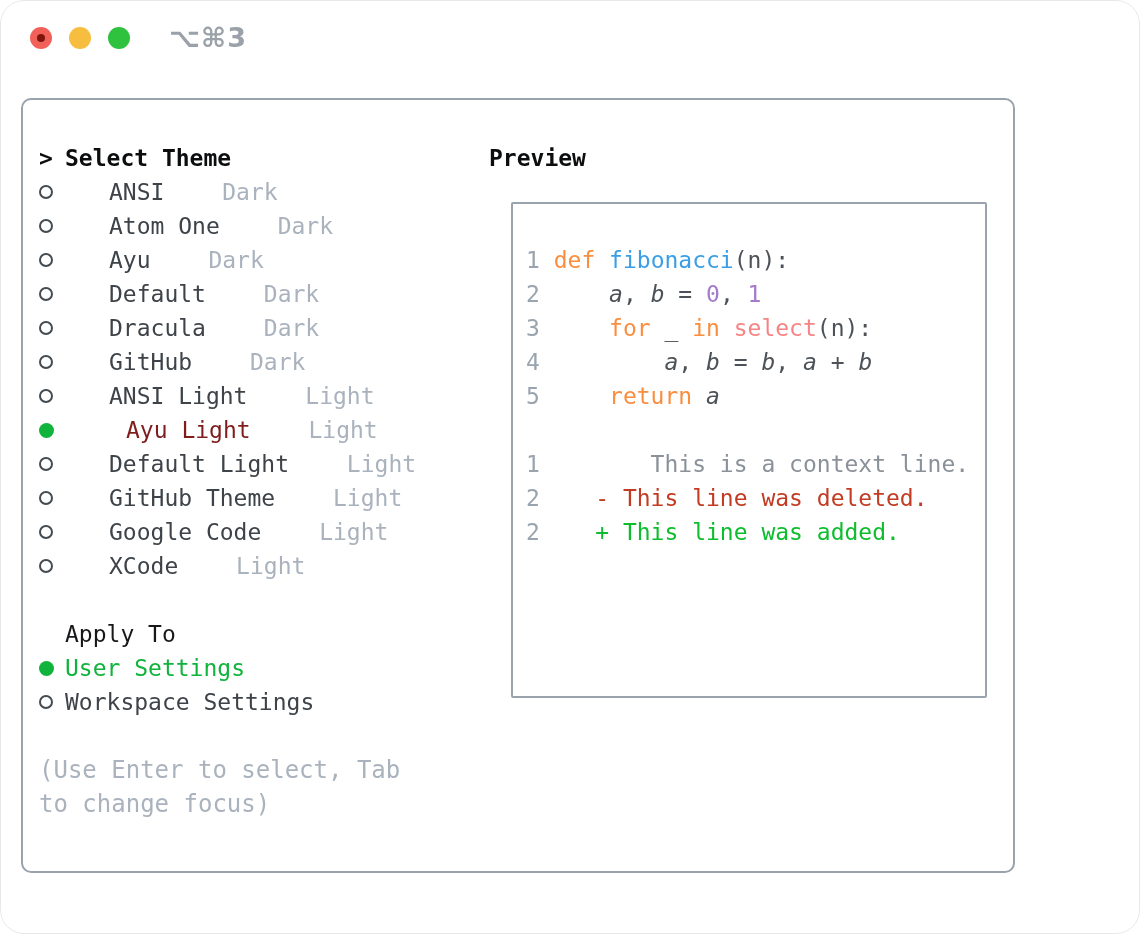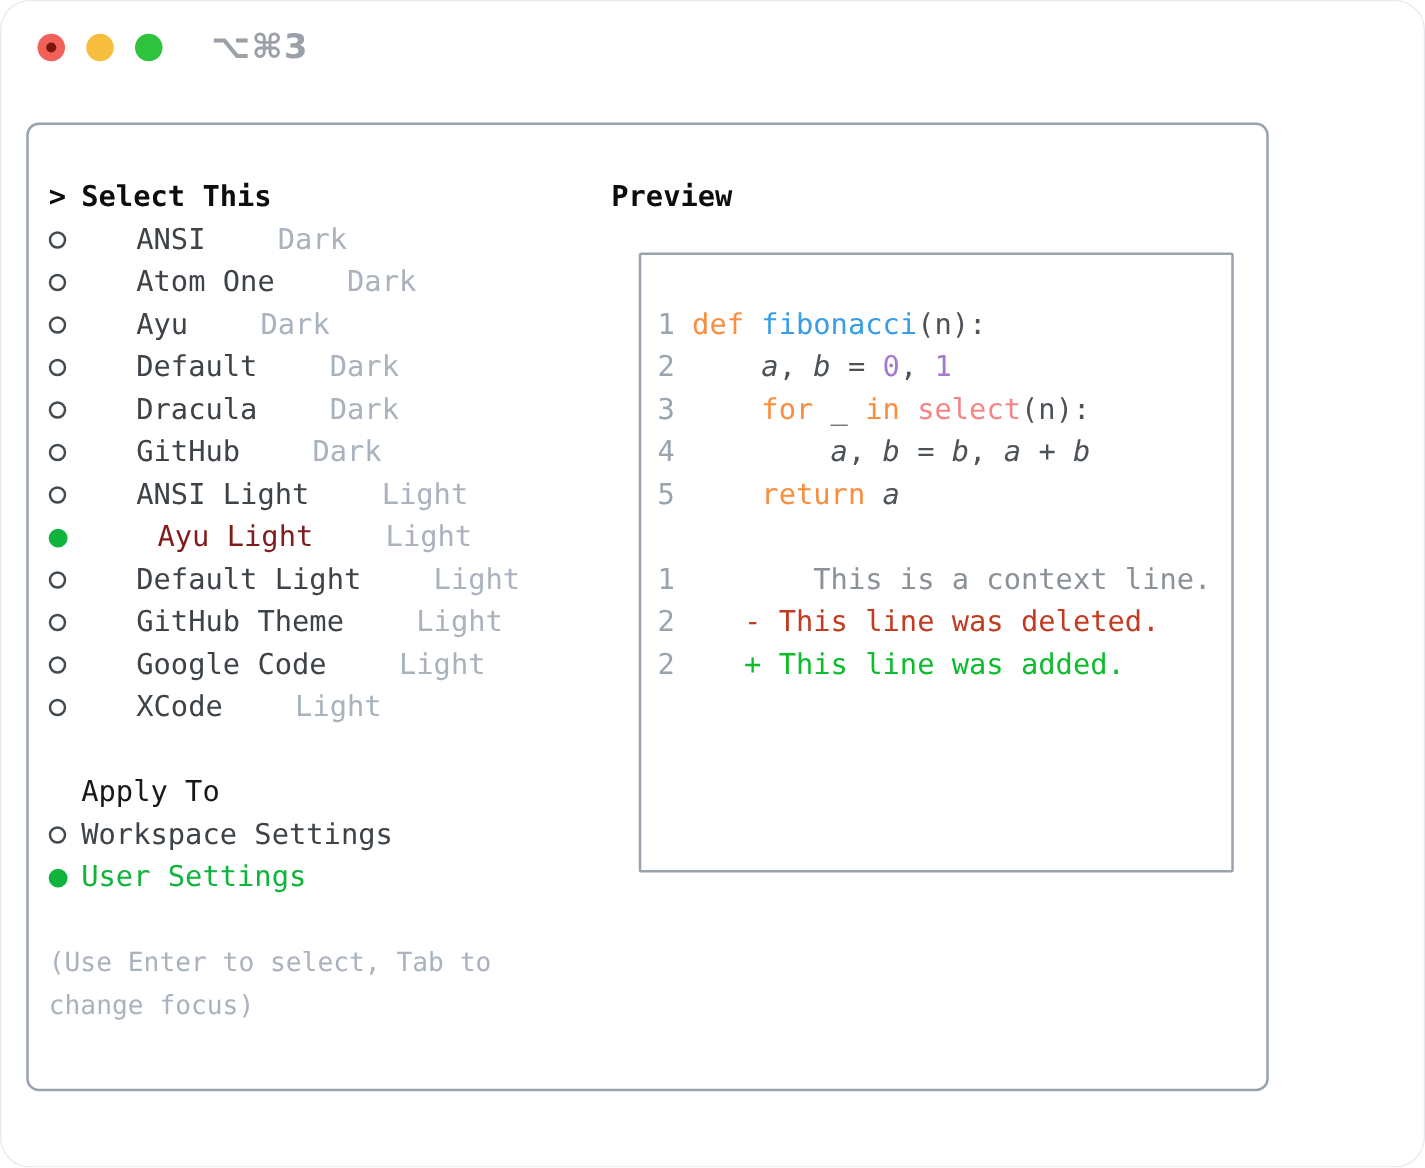--- a/index.html
+++ b/index.html
@@ -33,21 +33,21 @@
   .radio.on{width:15px;height:15px;border:none;background:#10b43c;}
   .caret{font-weight:700;color:#0c0d0e;font-size:23px;}
   .h1{font-weight:700;color:#0c0d0e;}
   .h2{color:#17181a;}
   .variant{color:#a9b2bd;margin-left:1ch;}
   .theme-row.selected .name{color:#7f1d1d;margin-left:17px;}
   .theme-row{cursor:pointer;gap:44px;}
   .apply-row{cursor:pointer;}
   .apply-row.selected .name{color:#10b43c;}
   .spacer{height:34px;}
-  .hint{width:400px;font-size:21px;line-height:34px;color:#a9b2bd;}
+  .hint{width:400px;font-size:24px;line-height:34px;color:#a9b2bd;}
   
   .preview-header{position:absolute;left:466px;top:41px;}
   .preview-box{
     position:absolute;left:488px;top:102px;width:476px;height:496px;box-sizing:border-box;
     border:2px solid #9aa3ad;border-radius:2px;background:#ffffff;
     padding:39px 0 0 13px;overflow:hidden;
   }
   .pline{height:34px;line-height:34px;font-size:23px;white-space:pre;}
   .empty-line{height:34px;}
   .ln{display:inline-block;width:2ch;color:#9aa4ae;}
@@ -71,21 +71,21 @@
     </span>
     <span class="tl yellow"></span>
     <span class="tl green"></span>
     <span class="win-title">⌥⌘3</span>
   </div>
 
   <div class="panel">
     <div class="left-col">
       <div class="row">
         <span class="marker caret">&gt;</span>
-        <span class="h1">Select This</span>
+        <span class="h1">Select Theme</span>
       </div>
       <div id="theme-list">
           <div class="row theme-row"><span class="marker"><span class="radio"></span></span><span class="name">ANSI</span><span class="variant">Dark</span></div>
           <div class="row theme-row"><span class="marker"><span class="radio"></span></span><span class="name">Atom One</span><span class="variant">Dark</span></div>
           <div class="row theme-row"><span class="marker"><span class="radio"></span></span><span class="name">Ayu</span><span class="variant">Dark</span></div>
           <div class="row theme-row"><span class="marker"><span class="radio"></span></span><span class="name">Default</span><span class="variant">Dark</span></div>
           <div class="row theme-row"><span class="marker"><span class="radio"></span></span><span class="name">Dracula</span><span class="variant">Dark</span></div>
           <div class="row theme-row"><span class="marker"><span class="radio"></span></span><span class="name">GitHub</span><span class="variant">Dark</span></div>
           <div class="row theme-row"><span class="marker"><span class="radio"></span></span><span class="name">ANSI Light</span><span class="variant">Light</span></div>
           <div class="row theme-row selected"><span class="marker"><span class="radio on"></span></span><span class="name">Ayu Light</span><span class="variant">Light</span></div>
@@ -93,22 +93,22 @@
           <div class="row theme-row"><span class="marker"><span class="radio"></span></span><span class="name">GitHub Theme</span><span class="variant">Light</span></div>
           <div class="row theme-row"><span class="marker"><span class="radio"></span></span><span class="name">Google Code</span><span class="variant">Light</span></div>
           <div class="row theme-row"><span class="marker"><span class="radio"></span></span><span class="name">XCode</span><span class="variant">Light</span></div>
         </div>
       <div class="spacer"></div>
       <div class="row">
         <span class="marker"></span>
         <span class="h2">Apply To</span>
       </div>
       <div id="apply-list">
+          <div class="row apply-row selected"><span class="marker"><span class="radio on"></span></span><span class="name">User Settings</span></div>
           <div class="row apply-row"><span class="marker"><span class="radio"></span></span><span class="name">Workspace Settings</span></div>
-          <div class="row apply-row selected"><span class="marker"><span class="radio on"></span></span><span class="name">User Settings</span></div>
         </div>
       <div class="spacer"></div>
       <div class="hint">(Use Enter to select, Tab to change focus)</div>
     </div>
 
     <div class="row preview-header">
       <span class="h1">Preview</span>
     </div>
 
     <div class="preview-box">

